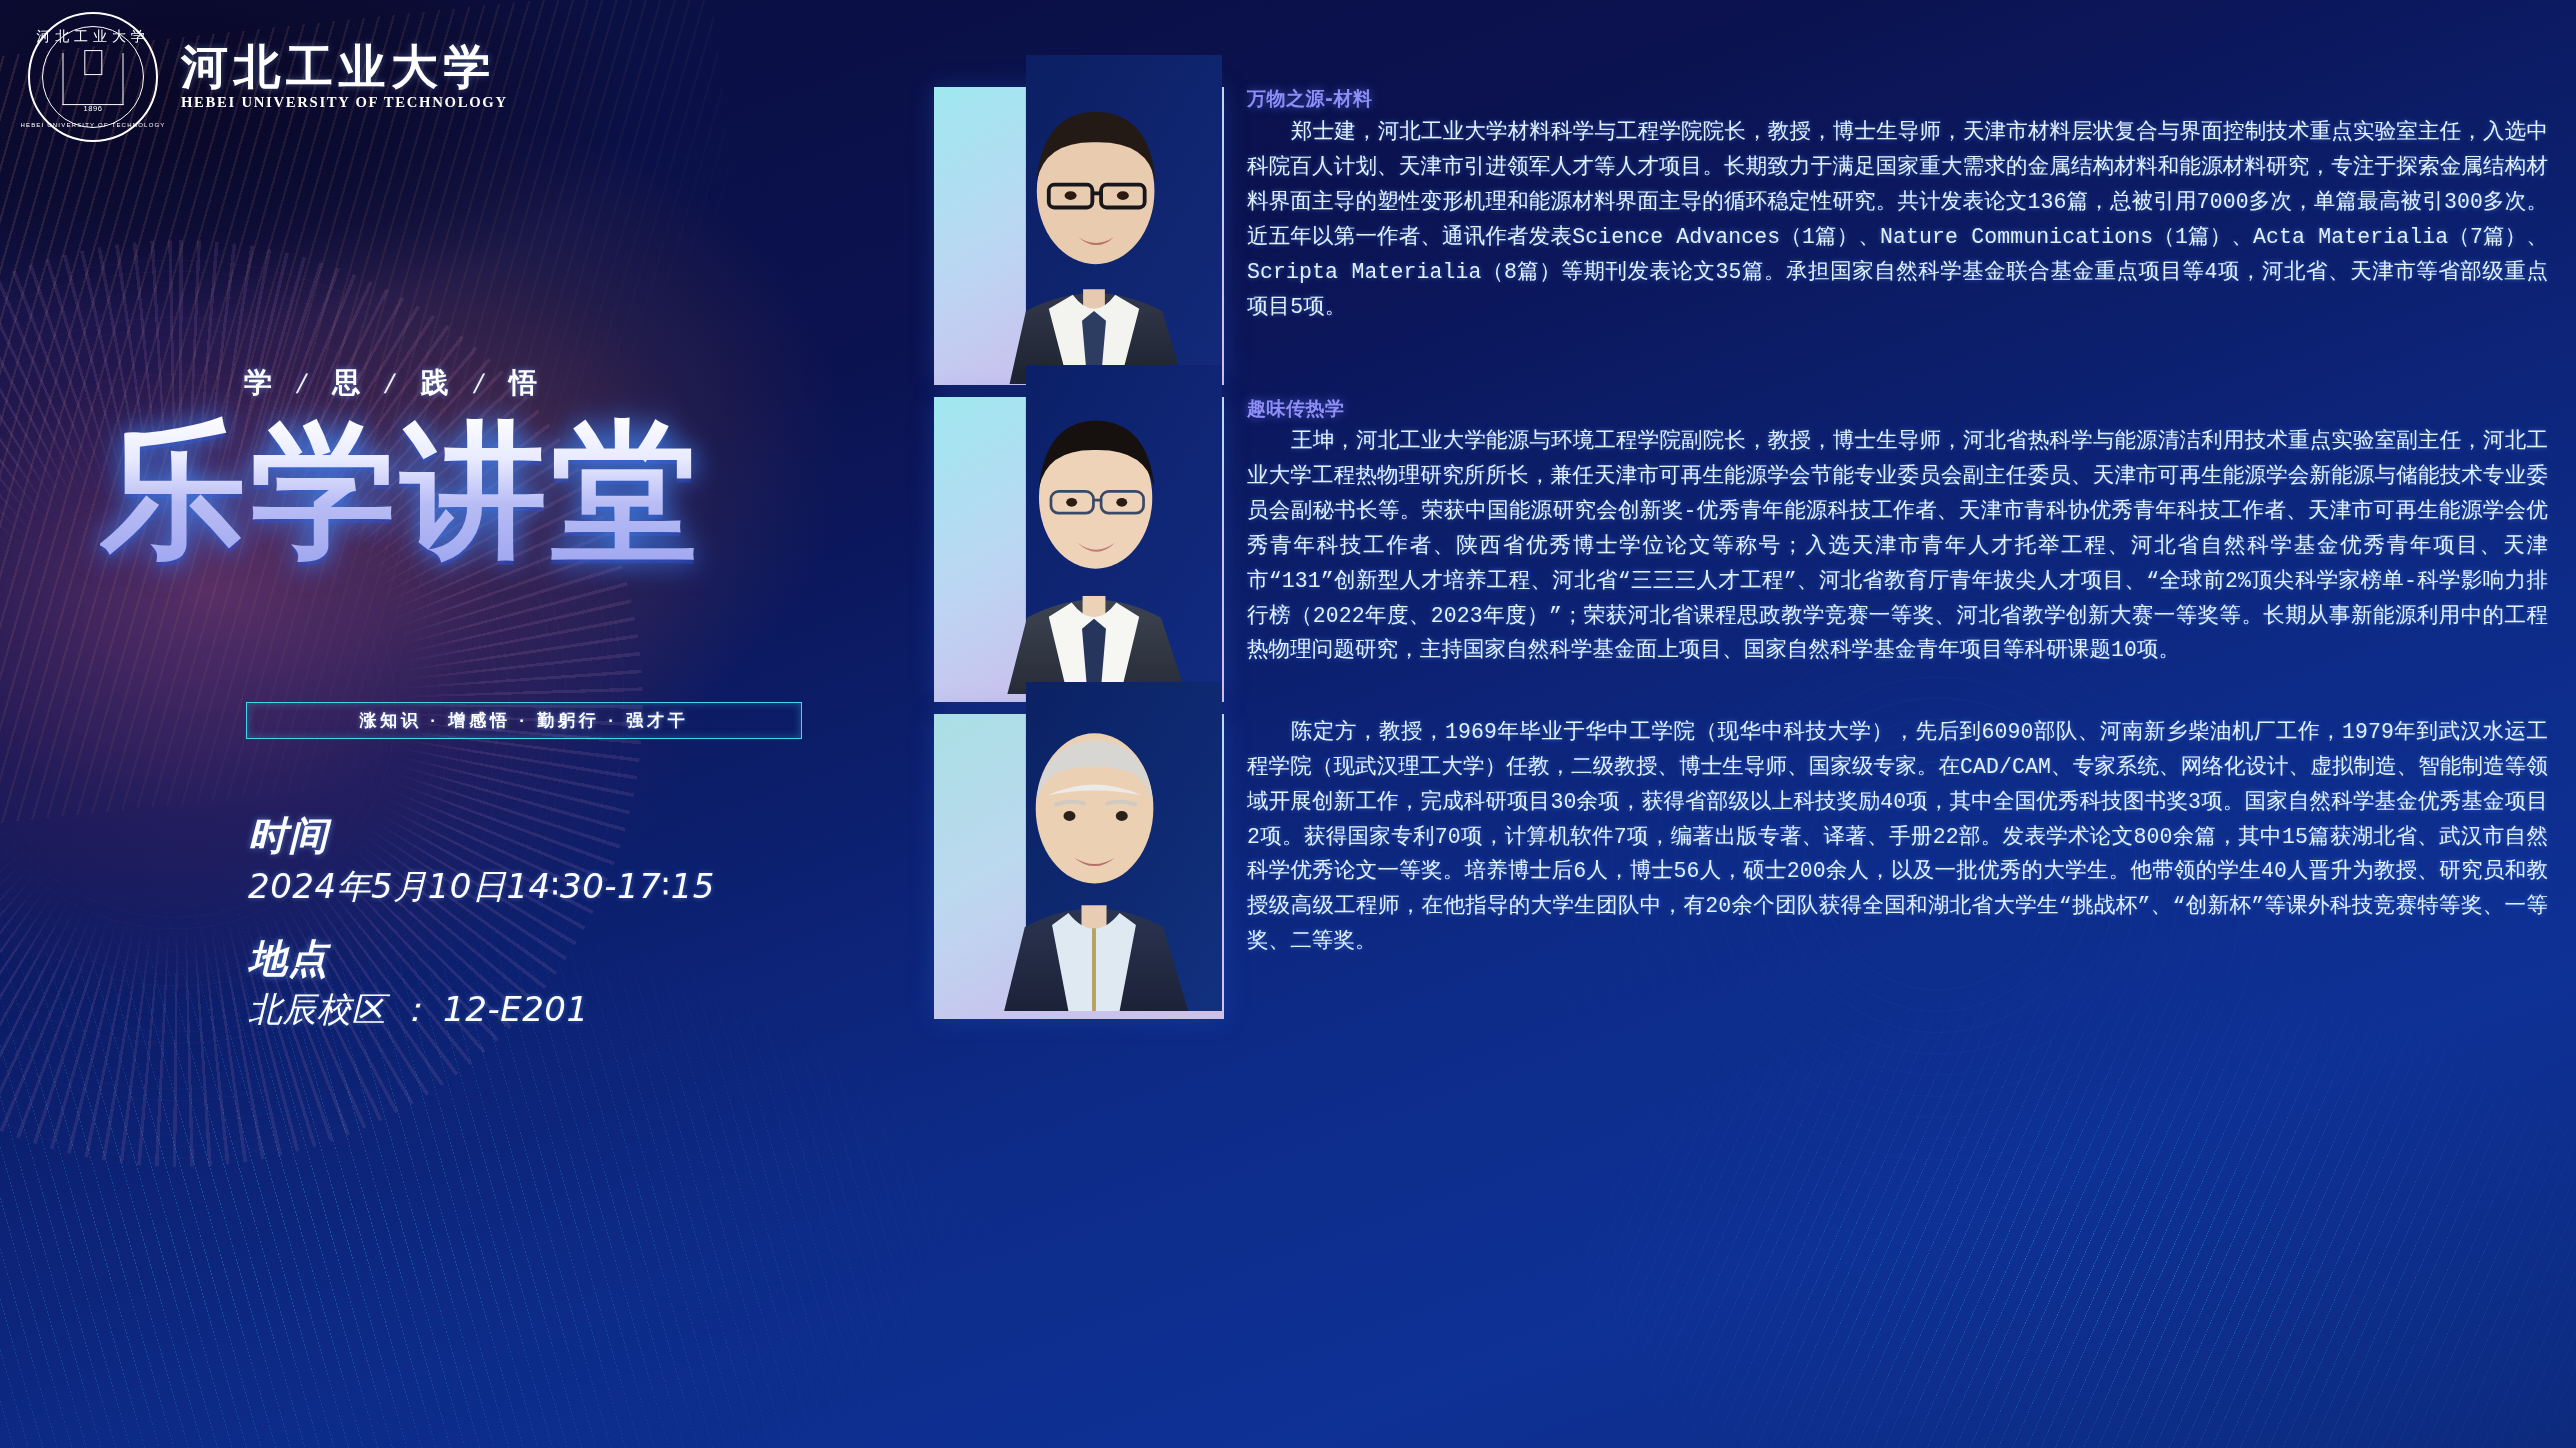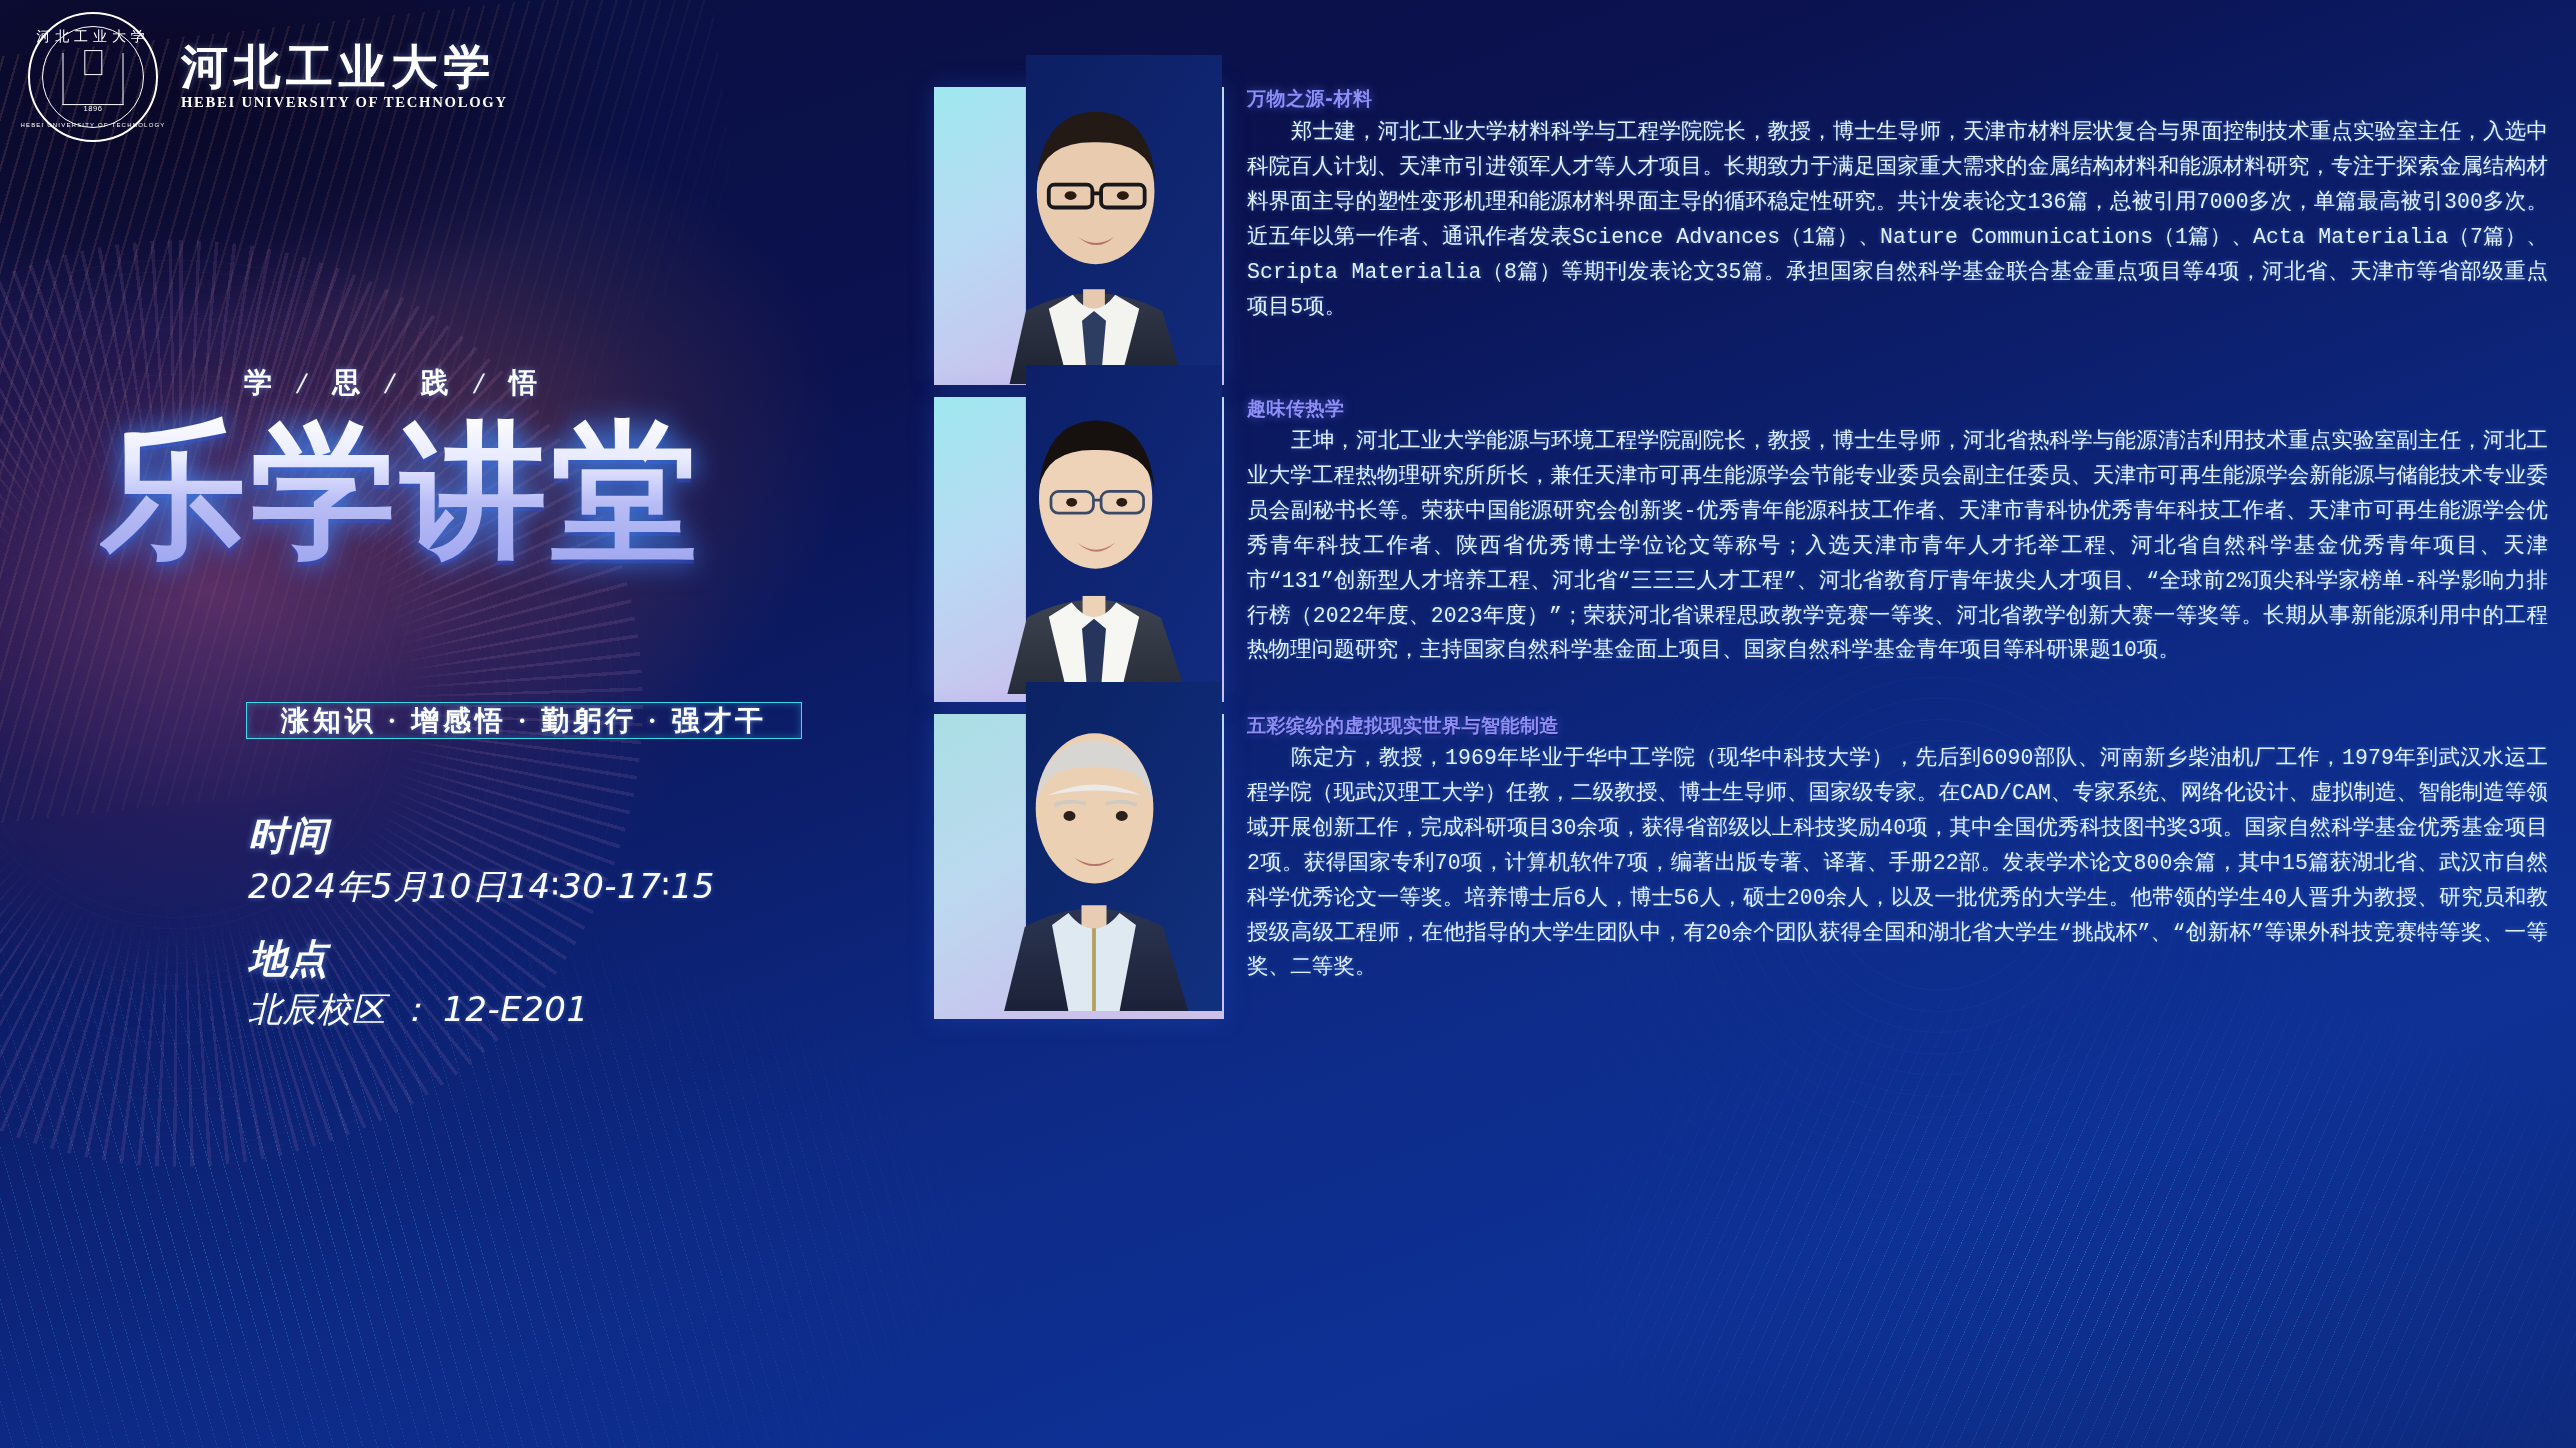--- a/index.html
+++ b/index.html
@@ -94,22 +94,22 @@
                font-size:146px; font-weight:700; letter-spacing:4.4px; line-height:1.05;
                font-family:"DejaVu Sans", sans-serif; white-space:nowrap;
                color:#cfd4ff;
                background:linear-gradient(180deg,#ffffff 0%,#e8eaff 30%,#b9bdf5 58%,#9ea6ef 100%);
                -webkit-background-clip:text; background-clip:text; -webkit-text-fill-color:transparent;
                filter:drop-shadow(0 0 14px rgba(70,150,255,.85)) drop-shadow(0 4.4px 0 rgba(40,60,190,.55));}
 
   .subtitle-box{ position:absolute; left:246px; top:702px; width:556px; height:37px;
                  border:1.1px solid #3fd8e8; display:flex; align-items:center; justify-content:center;
                  box-shadow:0 0 8.7px rgba(60,210,235,.35) inset;}
-  .subtitle-box span{ color:#fff; font-size:28px; font-weight:700; letter-spacing:3.8px;
-                      font-family:Liberation Serif, serif; white-space:nowrap;
+  .subtitle-box span{ color:#fff; font-size:17px; font-weight:700; letter-spacing:3.8px;
+                      font-family:Liberation Sans, sans-serif; white-space:nowrap;
                       text-shadow:0 0 5.5px rgba(140,190,255,.7);}
 
   .info-block{ position:absolute; left:248px; top:812px;font-style:italic; }
   .info-label{ color:#fff; font-size:39px; font-weight:700; letter-spacing:1.6px; line-height:1.25;
                font-family:"DejaVu Sans", sans-serif; text-shadow:0 0 6.5px rgba(120,180,255,.6);}
   .info-value{ color:#fff; font-size:34px; font-weight:400; letter-spacing:0.5px; line-height:1.5;
                font-family:"DejaVu Sans", sans-serif; white-space:nowrap;
                text-shadow:0 0 5.5px rgba(120,180,255,.45);}
   .gap-row{ height:23px; }
 
@@ -334,20 +334,19 @@
             <path d="M150 208 q86 -40 172 0 q-86 -18 -172 0z" fill="#eceae6"></path>
             <ellipse cx="190" cy="246" rx="11" ry="9" fill="#2c211a"></ellipse>
             <ellipse cx="286" cy="246" rx="11" ry="9" fill="#2c211a"></ellipse>
             <path d="M162 226 q30 -12 58 -2" stroke="#cfcac2" stroke-width="7" fill="none"></path>
             <path d="M256 224 q30 -10 58 2" stroke="#cfcac2" stroke-width="7" fill="none"></path>
             <path d="M198 322 q38 24 76 0 q-38 32 -76 0z" fill="#b4726a"></path>
           </svg>
         </div>
       </div>
       <div class="talk-text">
-        <div class="talk-title">五彩缤纷的虚拟现实世界与智能制造</div>
         <div class="talk-body">陈定方，教授，1969年毕业于华中工学院（现华中科技大学），先后到6090部队、河南新乡柴油机厂工作，1979年到武汉水运工程学院（现武汉理工大学）任教，二级教授、博士生导师、国家级专家。在CAD/CAM、专家系统、网络化设计、虚拟制造、智能制造等领域开展创新工作，完成科研项目30余项，获得省部级以上科技奖励40项，其中全国优秀科技图书奖3项。国家自然科学基金优秀基金项目2项。获得国家专利70项，计算机软件7项，编著出版专著、译著、手册22部。发表学术论文800余篇，其中15篇获湖北省、武汉市自然科学优秀论文一等奖。培养博士后6人，博士56人，硕士200余人，以及一批优秀的大学生。他带领的学生40人晋升为教授、研究员和教授级高级工程师，在他指导的大学生团队中，有20余个团队获得全国和湖北省大学生“挑战杯”、“创新杯”等课外科技竞赛特等奖、一等奖、二等奖。</div>
       </div>
     </div>
 
   </div>
 </div>
 
 
 </body></html>

